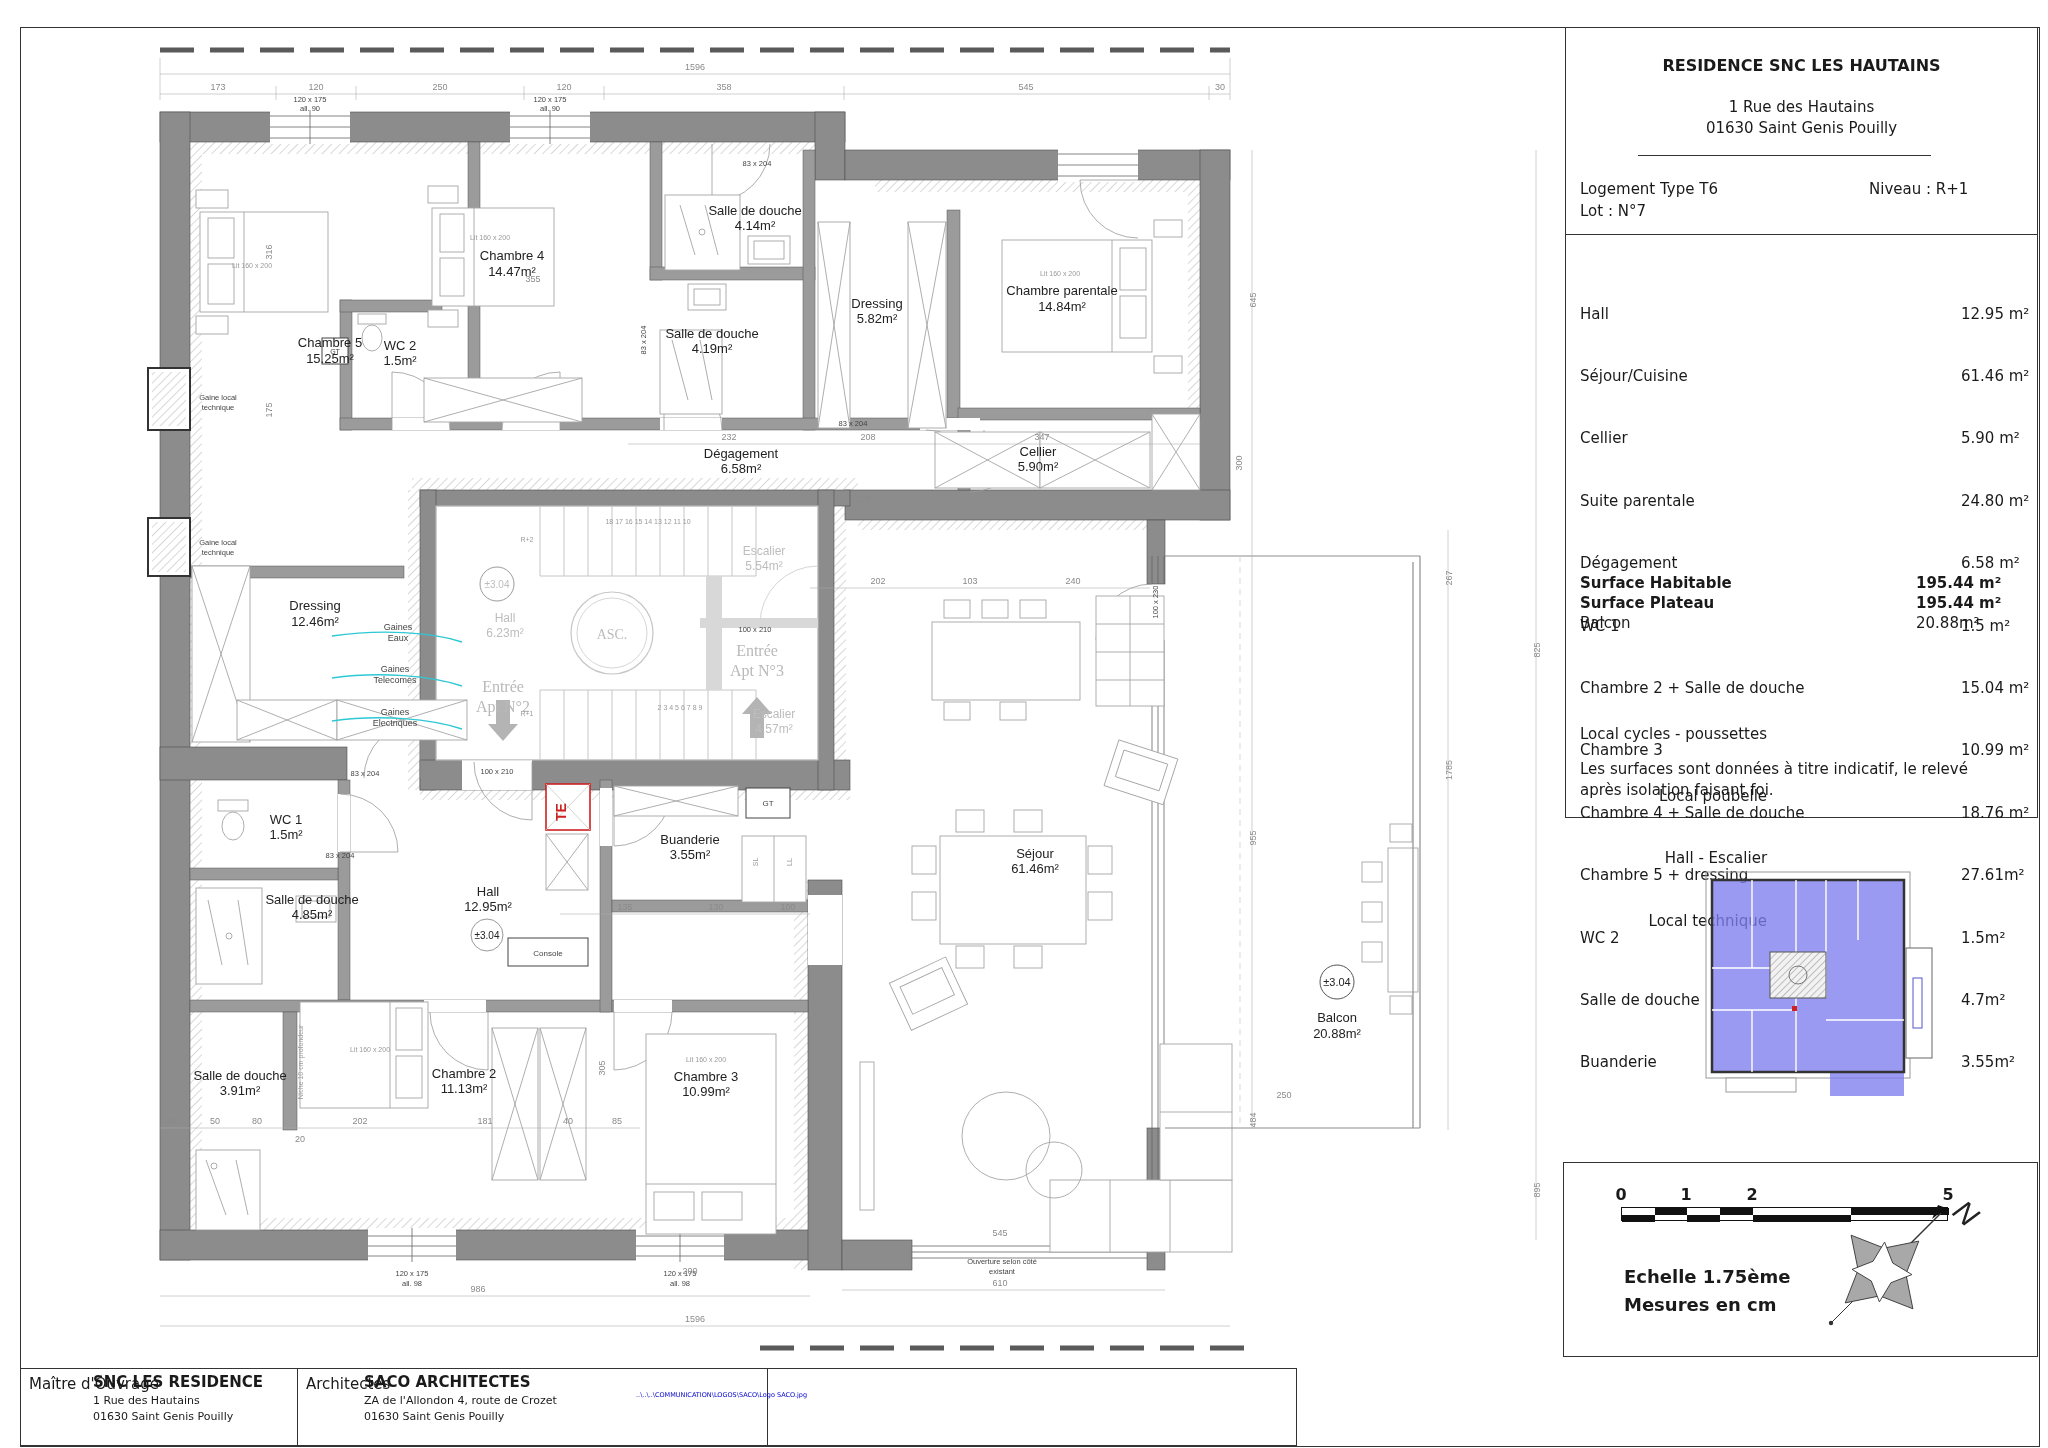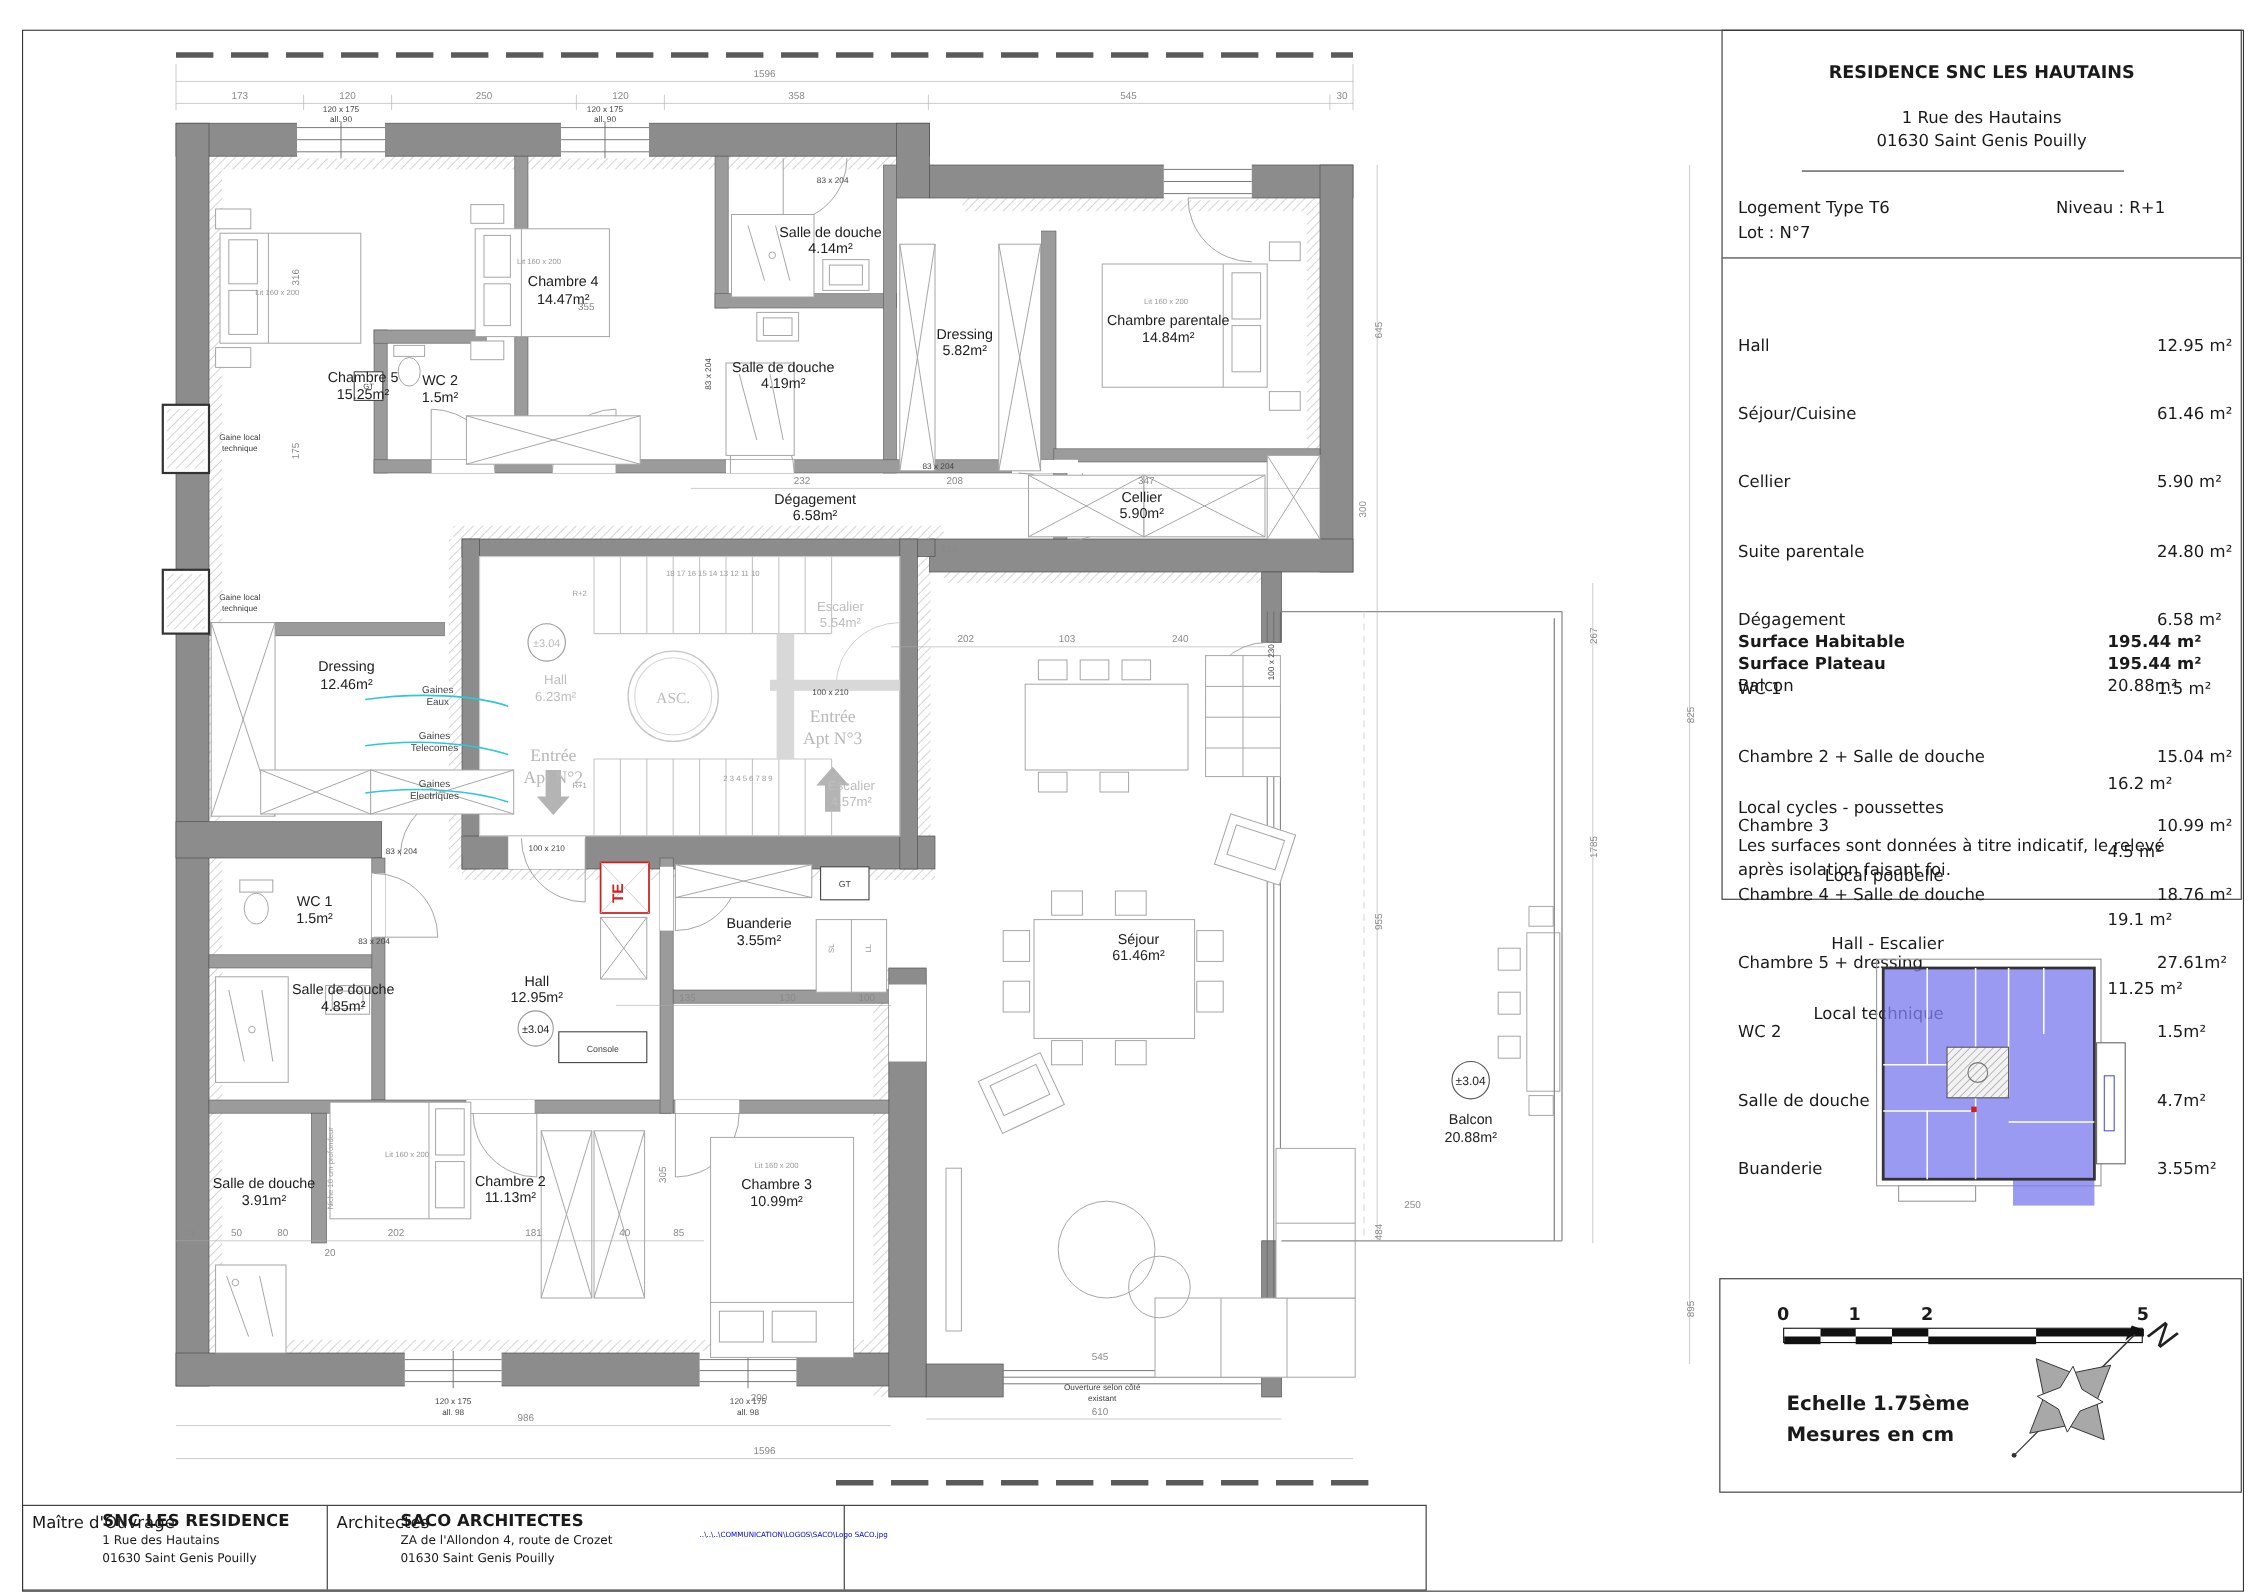--- a/index.html
+++ b/index.html
@@ -721,26 +721,20 @@
     <div class="abs row15 bold" style="left:350px;top:566px;">195.44 m²</div>
     <div class="abs row15" style="left:14px;top:586px;">Balcon</div>
     <div class="abs row15" style="left:350px;top:586px;">20.88m²</div>
 
     <div class="lbl-col" style="top:654px;text-align:right;">
       <div>Local cycles - poussettes</div>
       <div>Local poubelle</div>
       <div>Hall - Escalier</div>
       <div>Local technique</div>
     </div>
-    <div class="val-col" style="top:632px;">
-      <div>16.2 m²</div>
-      <div>4.5 m²</div>
-      <div>19.1 m²</div>
-      <div>11.25 m²</div>
-    </div>
 
     <div class="abs row15" style="left:14px;top:732px;">Les surfaces sont données à titre indicatif, le relevé</div>
     <div class="abs row15" style="left:14px;top:753px;">après isolation faisant foi.</div>
   </div>
 
   <svg width="280" height="250" viewBox="0 0 280 250" style="position:absolute;left:1692px;top:860px;">
     <defs>
       <pattern id="hat2" width="5" height="5" patternUnits="userSpaceOnUse" patternTransform="rotate(45)">
         <rect width="5" height="5" fill="#f2f2f2"></rect>
           <line x1="0" y1="0" x2="0" y2="5" stroke="#8a8a8a" stroke-width="1"></line>

